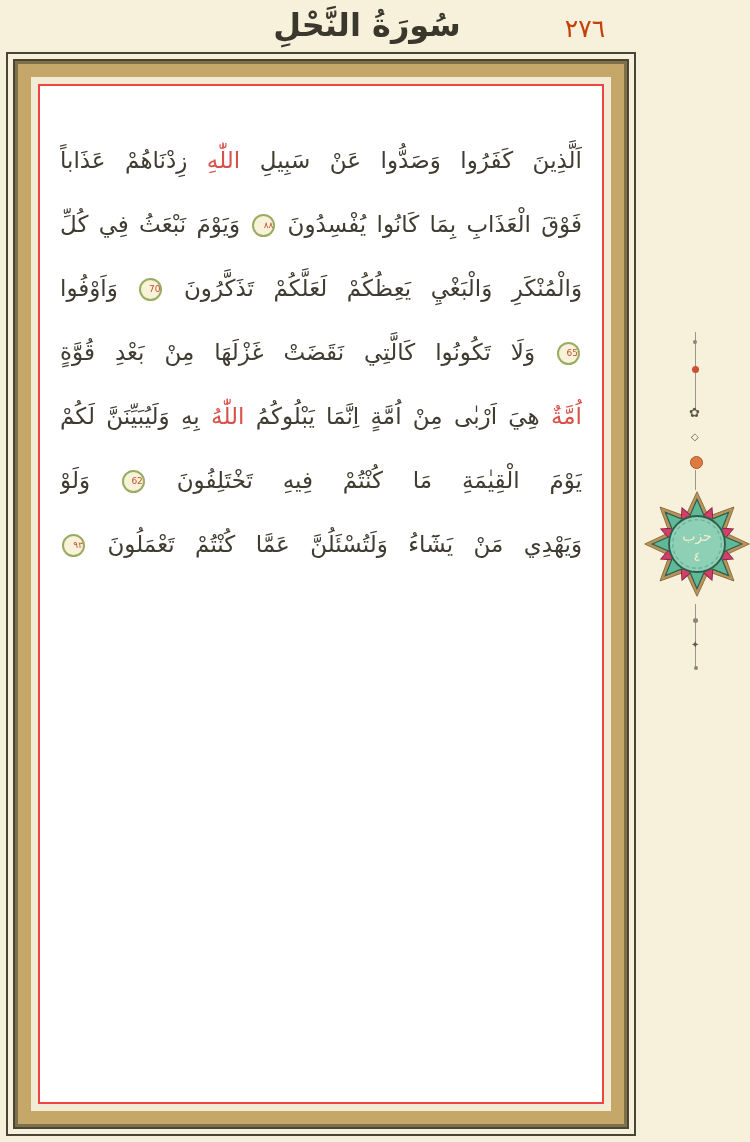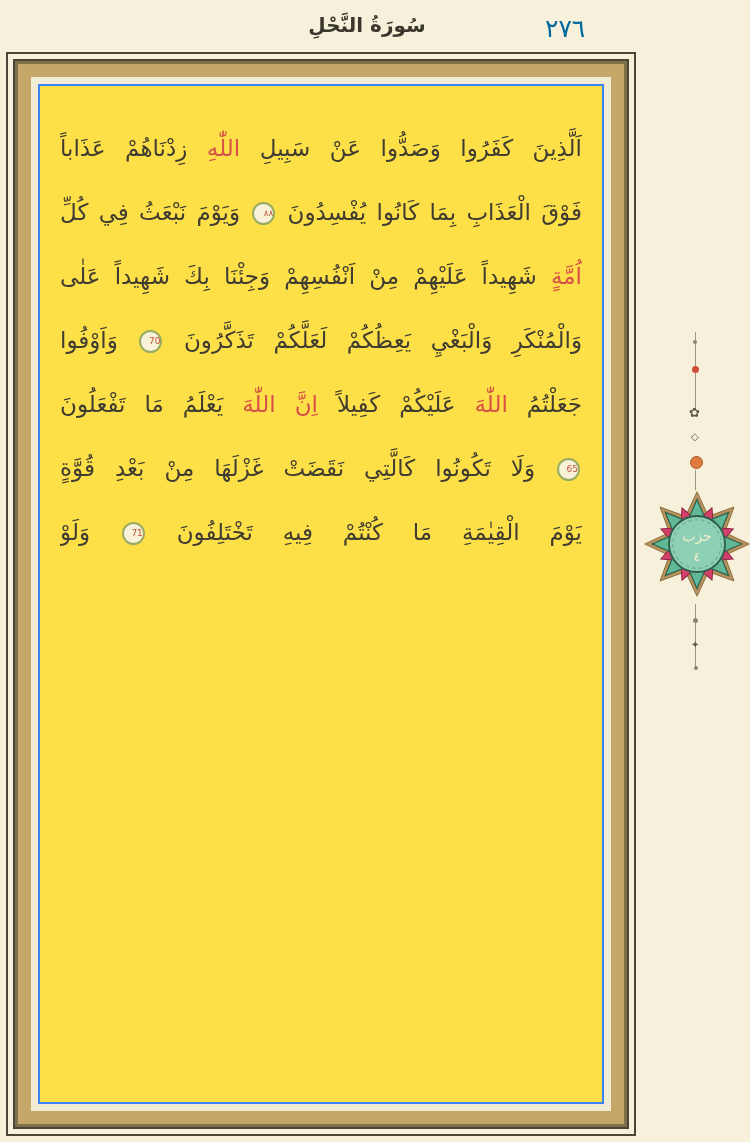--- a/index.html
+++ b/index.html
@@ -5,38 +5,38 @@
   html,body{margin:0;padding:0;}
   body{
     width:750px;height:1142px;position:relative;overflow:hidden;
     background:#f7f0da;
     font-family:"DejaVu Sans","Liberation Sans",sans-serif;
     color:#403c32;
   }
   
   .surah-title{
     position:absolute;left:262px;top:2px;width:210px;height:46px;
-    text-align:center;font-size:20px;font-weight:bold;color:#3a372c;
+    text-align:center;font-size:32px;font-weight:bold;color:#3a372c;
     direction:rtl;line-height:46px;letter-spacing:1px;
   }
   .page-number{
     position:absolute;left:545px;top:12px;width:80px;height:34px;
-    text-align:left;font-size:25px;color:#0369a1;line-height:34px;
+    text-align:center;font-size:25px;color:#c2410c;line-height:34px;
   }
   
   .frame-outer{
     position:absolute;left:6px;top:52px;width:630px;height:1084px;
     box-sizing:border-box;border:2px solid #4a4536;padding:5px;background:#f7f0da;
   }
   .frame-line2{width:100%;height:100%;box-sizing:border-box;border:2px solid #4a4536;}
   .frame-olive{width:100%;height:100%;box-sizing:border-box;border:3px solid #7d714a;}
   .frame-gold{width:100%;height:100%;box-sizing:border-box;border:13px solid #c6a76a;background:#f3ecd4;padding:7px;}
   .frame-inner{
-    width:100%;height:100%;box-sizing:border-box;border:2px solid #3b82f6;
-    background:#fde047;padding:30px 20px 22px 20px;overflow:hidden;
+    width:100%;height:100%;box-sizing:border-box;border:2px solid #ef4444;
+    background:#ffffff;padding:42px 20px 22px 20px;overflow:hidden;
   }
   
   .text-block{width:100%;height:100%;direction:rtl;}
   .line{
     height:64px;line-height:64px;white-space:nowrap;overflow:hidden;
     text-align:justify;text-align-last:justify;
     font-size:23px;color:#403c32;
   }
   .line .red{color:#d85148;}
   .verse-marker{
@@ -60,25 +60,25 @@
 <div class="page-number">٢٧٦</div>
 
 <div class="frame-outer">
   <div class="frame-line2">
     <div class="frame-olive">
       <div class="frame-gold">
         <div class="frame-inner">
           <div class="text-block">
               <div class="line"><span class="norm">اَلَّذِينَ كَفَرُوا وَصَدُّوا عَنْ سَبِيلِ </span><span class="red">اللّٰهِ</span><span class="norm"> زِدْنَاهُمْ عَذَاباً</span></div>
               <div class="line"><span class="norm">فَوْقَ الْعَذَابِ بِمَا كَانُوا يُفْسِدُونَ </span><span class="verse-marker">٨٨</span><span class="norm"> وَيَوْمَ نَبْعَثُ فِي كُلِّ</span></div>
-              <div class="line"><span class="red">اُمَّةٍ</span><span class="norm"> شَهِيداً عَلَيْهِمْ مِنْ اَنْفُسِهِمْ وَجِئْنَا بِكَ شَهِيداً عَلٰى</span></div>
               <div class="line"><span class="norm">وَالْمُنْكَرِ وَالْبَغْيِ يَعِظُكُمْ لَعَلَّكُمْ تَذَكَّرُونَ </span><span class="verse-marker">70</span><span class="norm"> وَاَوْفُوا</span></div>
-              <div class="line"><span class="norm">جَعَلْتُمُ </span><span class="red">اللّٰهَ</span><span class="norm"> عَلَيْكُمْ كَفِيلاً </span><span class="red">اِنَّ اللّٰهَ</span><span class="norm"> يَعْلَمُ مَا تَفْعَلُونَ</span></div>
               <div class="line"><span class="verse-marker">65</span><span class="norm"> وَلَا تَكُونُوا كَالَّتِي نَقَضَتْ غَزْلَهَا مِنْ بَعْدِ قُوَّةٍ</span></div>
-              <div class="line"><span class="norm">يَوْمَ الْقِيٰمَةِ مَا كُنْتُمْ فِيهِ تَخْتَلِفُونَ </span><span class="verse-marker">71</span><span class="norm"> وَلَوْ</span></div>
+              <div class="line"><span class="red">اُمَّةٌ</span><span class="norm"> هِيَ اَرْبٰى مِنْ اُمَّةٍ اِنَّمَا يَبْلُوكُمُ </span><span class="red">اللّٰهُ</span><span class="norm"> بِهِ وَلَيُبَيِّنَنَّ لَكُمْ</span></div>
+              <div class="line"><span class="norm">يَوْمَ الْقِيٰمَةِ مَا كُنْتُمْ فِيهِ تَخْتَلِفُونَ </span><span class="verse-marker">62</span><span class="norm"> وَلَوْ</span></div>
+              <div class="line"><span class="norm">وَيَهْدِي مَنْ يَشَٓاءُ وَلَتُسْئَلُنَّ عَمَّا كُنْتُمْ تَعْمَلُونَ </span><span class="verse-marker">٩٣</span></div>
             </div>
         </div>
       </div>
     </div>
   </div>
 </div>
 
 <div class="margin-chain">
   <div class="chain-line" style="left:695px;top:332px;height:78px;"></div>
   <div class="chain-dot" style="left:693px;top:340px;width:4px;height:4px;background:#8a8674;"></div>

